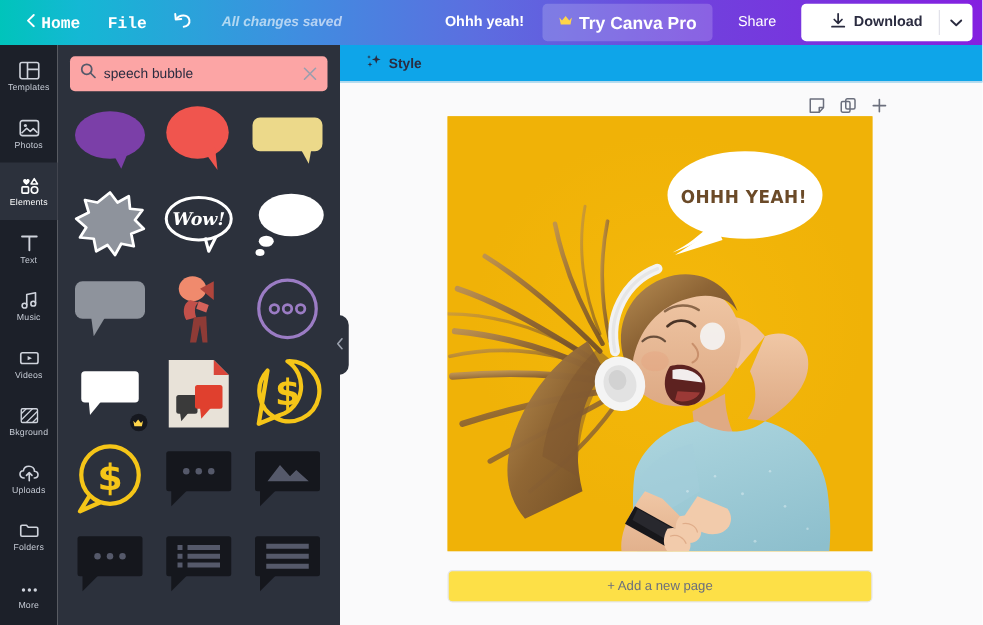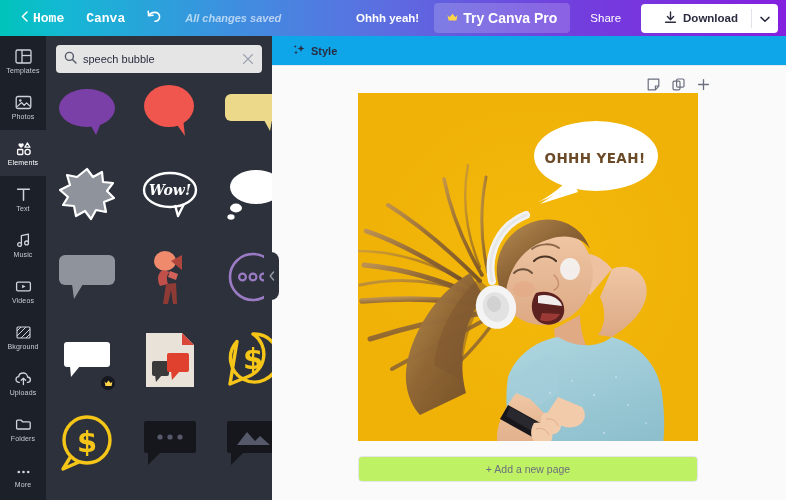--- a/index.html
+++ b/index.html
@@ -77,34 +77,34 @@
   .rail-ico { height: 17px; display: flex; align-items: flex-end; }
 
   
   #panel {
     position: absolute; top: 36px; left: 46px; width: 226px; height: 464px;
     background: #2c313c;
     z-index: 20;
   }
   #search-wrap { padding: 9px 10px 7px 10px; }
   .search-box {
-    position: relative; height: 28px; background: #e5e5e5; border-radius: 4px;
+    position: relative; height: 28px; background: #fca5a5; border-radius: 4px;
     display: flex; align-items: center; padding: 0 8px;
   }
   #search-input {
     flex: 1; border: none; outline: none; font-size: 11px;
     color: #2b2c40; padding: 0 6px; background: transparent;
     font-family: "Liberation Sans", sans-serif;
   }
   .clear-x { cursor: pointer; flex: 0 0 auto; display: flex; }
 
   #grid {
     padding: 0 10px; display: grid;
     grid-template-columns: repeat(3, 1fr);
-    gap: 21px; height: 420px; overflow: hidden;
+    gap: 6px; height: 420px; overflow: hidden;
   }
   .cell {
     position: relative; width: 100%; height: 62px;
     display: flex; align-items: center; justify-content: center;
     cursor: pointer; border-radius: 2px;
   }
   .cell svg { display: block; }
   .pro-badge {
     position: absolute; right: 3px; bottom: 1px;
     width: 14px; height: 14px; border-radius: 50%;
@@ -167,21 +167,21 @@
     position: absolute; left: 0; top: 0; width: 130px; height: 80px;
     display: flex; align-items: center; justify-content: center;
     font-size: 13.5px; font-weight: bold; color: #6b4a28;
     letter-spacing: .4px; font-family: "DejaVu Sans", sans-serif;
     transform: scaleY(1.05);
   }
 
   #addpage {
     position: absolute; top: 390px; left: 86px;
     width: 340px; height: 26px;
-    border: 1px solid #e4e5ea; border-radius: 4px; background: #bef264;
+    border: 1px solid #e4e5ea; border-radius: 4px; background: #fde047;
     display: flex; align-items: center; justify-content: center;
     font-size: 10.5px; color: #6b6f7d; cursor: pointer;
   }
 </style>
 </head>
 <body>
 
 <div id="app">
 
   <div id="topbar">
@@ -190,21 +190,21 @@
       <div class="tb-item">
         <span>
           <svg width="7" height="11" viewBox="0 0 7 11">
               <path d="M6 1 L1.4 5.5 L6 10" stroke="#fff" stroke-width="1.5" fill="none" stroke-linecap="round" stroke-linejoin="round"></path>
             </svg>
         </span>
         <span>Home</span>
       </div>
 
       <div class="tb-item">
-        <span>Canva</span>
+        <span>File</span>
       </div>
 
 
       <div class="tb-item">
         <span>
           <svg width="15" height="13" viewBox="0 0 15 13">
             <path d="M2 5.2 C5 1.2 11.5 1.5 12.5 6 C13.2 9.2 10.6 11.3 8 11.3" stroke="#fff" stroke-width="1.6" fill="none" stroke-linecap="round"></path>
             <path d="M1.2 1.2 L1.6 5.6 L6 5.2" stroke="#fff" stroke-width="1.6" fill="none" stroke-linecap="round" stroke-linejoin="round"></path>
           </svg>
         </span>

